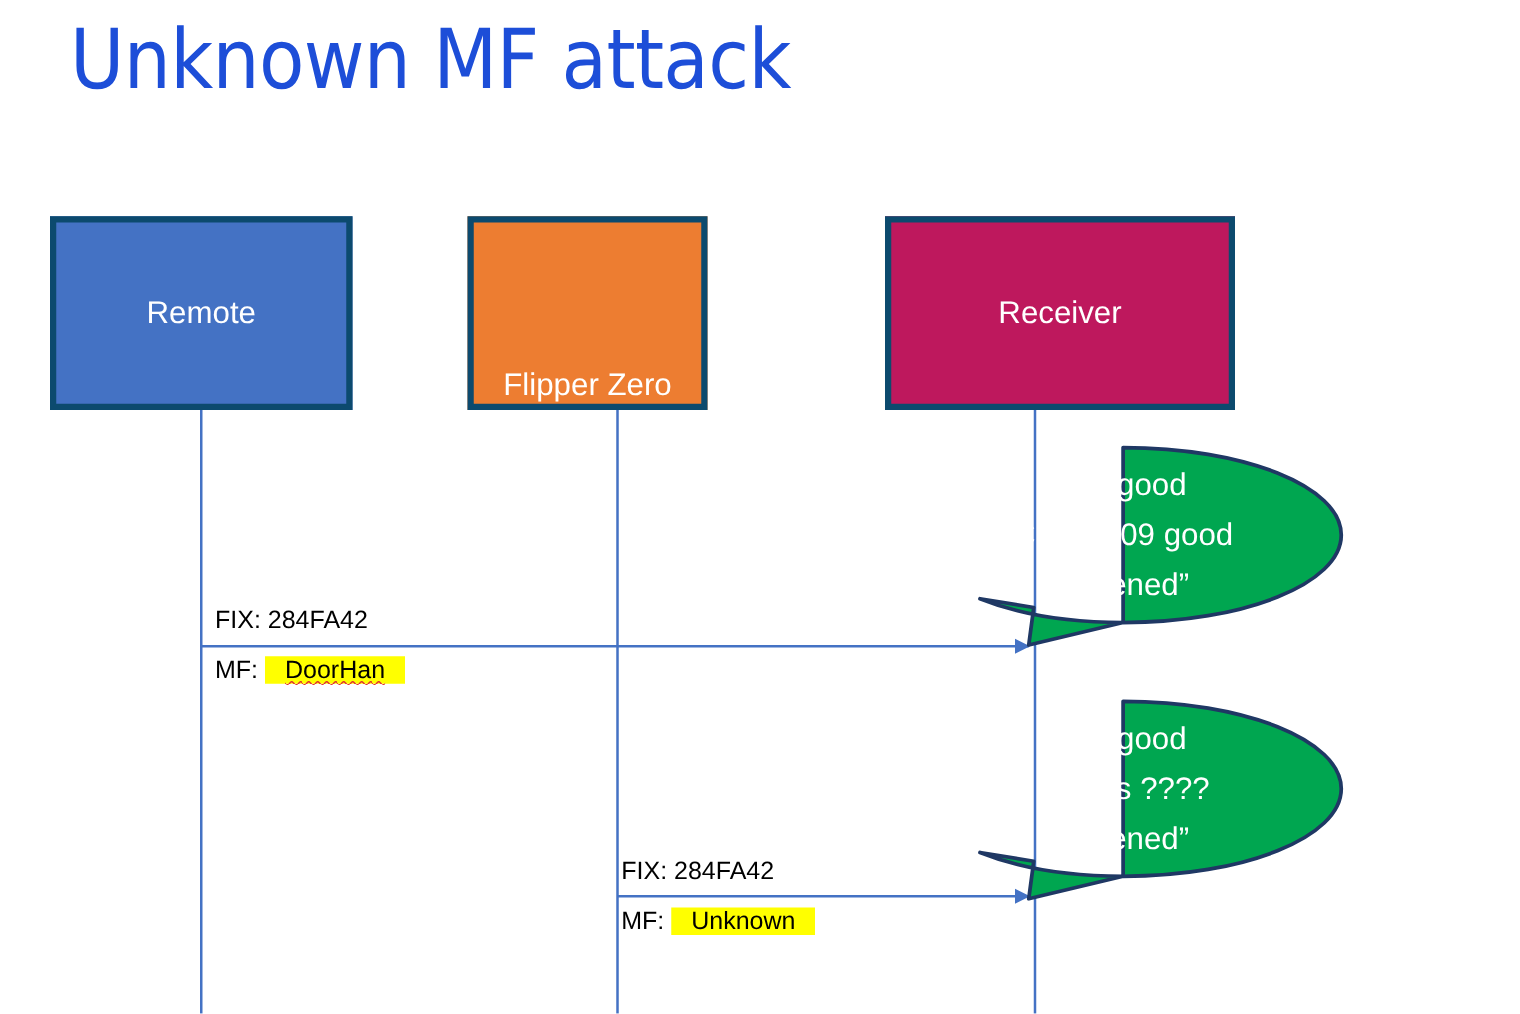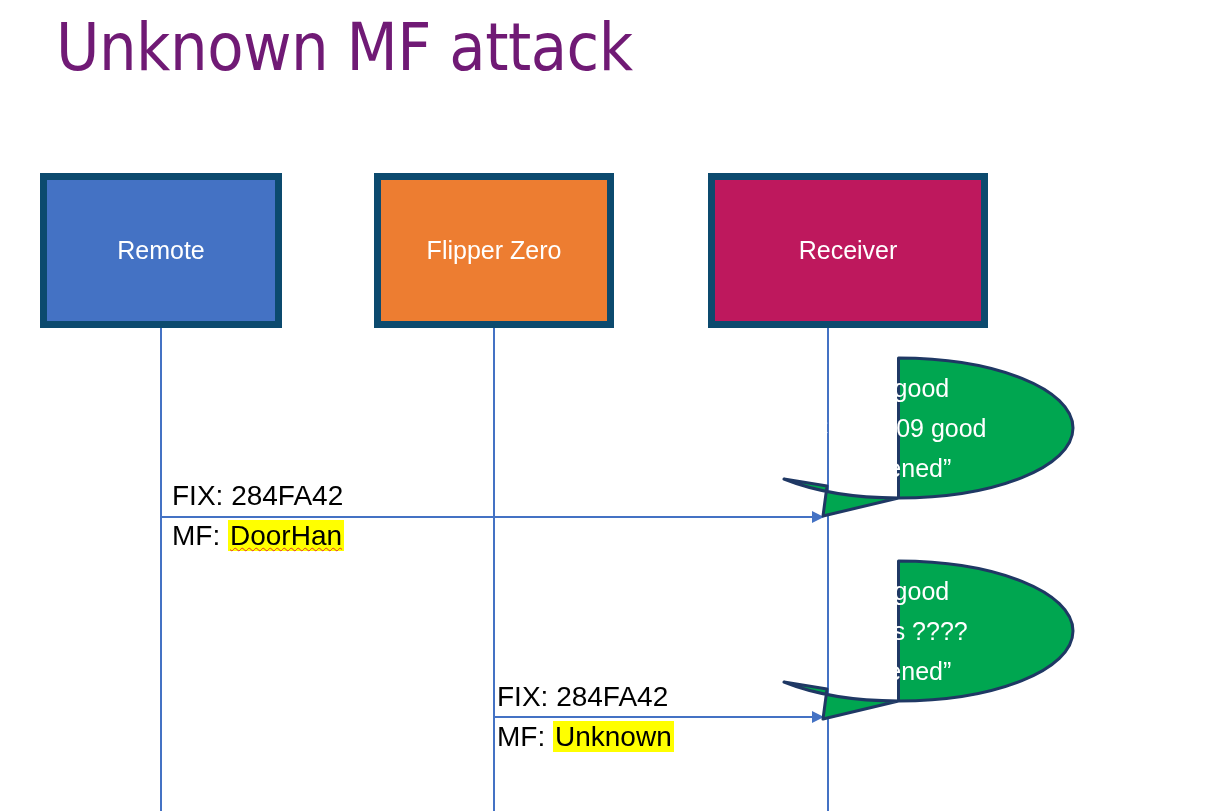--- a/index.html
+++ b/index.html
@@ -19,46 +19,46 @@
   }
 
   
   #slide-title {
     position: absolute;
     left: 56px;
     top: 8px;
     font-size: 66px;
     line-height: 1.2;
     font-weight: 300;
-    color: #701a75;
+    color: #1d4ed8;
     letter-spacing: -0.5px;
     white-space: nowrap;
     font-family: "DejaVu Sans Condensed", "Liberation Sans", sans-serif;
     font-stretch: condensed;
   }
 
   
   .actor-box {
     position: absolute;
     top: 173px;
     height: 155px;
-    border: 7px solid #0c4a6e;
+    border: 5px solid #0c4a6e;
     box-sizing: border-box;
     display: flex;
     align-items: center;
     justify-content: center;
   }
   .actor-label {
     color: #ffffff;
     font-size: 25px;
     font-weight: 400;
     text-align: center;
   }
   #actor-remote  { left: 40px;  width: 242px; background: #4472C4; }
-  #actor-flipper { left: 374px; width: 240px; background: #ED7D31; }
+  #actor-flipper { left: 374px; width: 192px; background: #ED7D31; align-items: flex-end; }
   #actor-receiver{ left: 708px; width: 280px; background: #be185d; }
 
   
   .lifeline {
     position: absolute;
     width: 2px;
     background: #4472C4;
     top: 328px;
     height: 483px;
   }
@@ -81,31 +81,31 @@
     border-top: 6px solid transparent;
     border-bottom: 6px solid transparent;
     border-left: 12px solid #4472C4;
   }
   #arrow-remote-to-receiver { left: 161px; top: 516px; width: 662px; }
   #arrow-flipper-to-receiver{ left: 494px; top: 716px; width: 329px; }
 
   
   .msg-text {
     position: absolute;
-    font-size: 28px;
+    font-size: 20px;
     line-height: 40px;
     color: #000000;
     white-space: nowrap;
   }
   #msg1-text { left: 172px; top: 476px; }
   #msg2-text { left: 497px; top: 677px; }
   .msg-line { display: block; }
   .hl {
     background: #FFFF00;
-    padding: 0 2px;
+    padding: 0 16px;
     margin-top: 23px;
   }
   .squiggle {
     text-decoration: underline;
     text-decoration-style: wavy;
     text-decoration-color: #E03030;
     text-decoration-thickness: 1px;
     text-underline-offset: 2px;
   }
 

